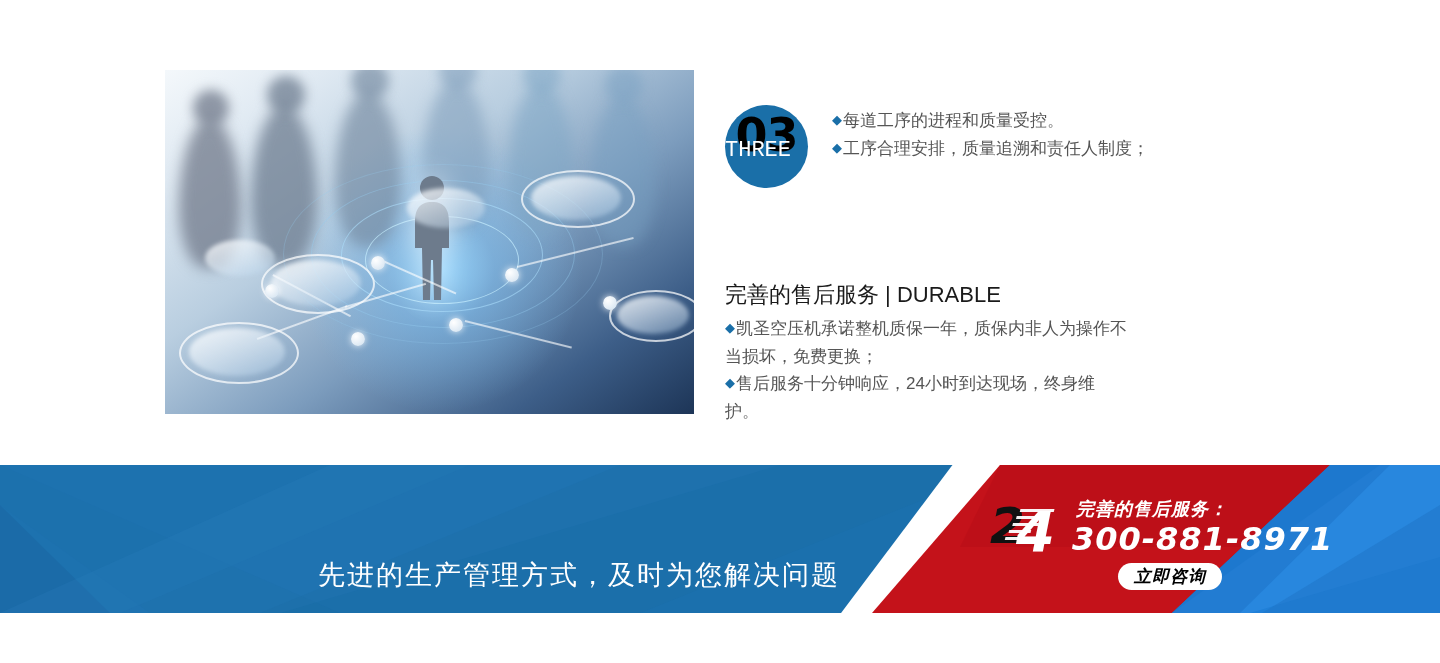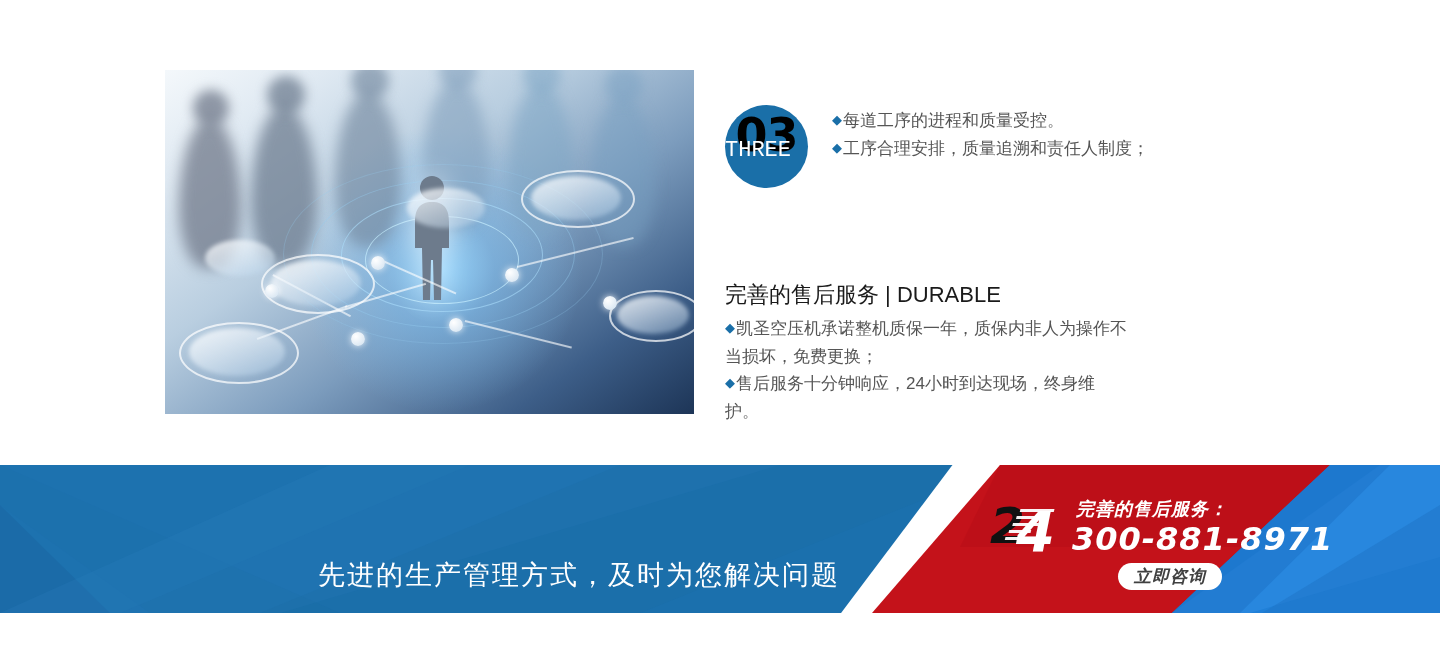--- a/index.html
+++ b/index.html
@@ -143,21 +143,21 @@
     font-family:"DejaVu Sans",sans-serif;
   }
   #consult-button{
     position:absolute;left:128px;top:68px;
     width:104px;height:27px;border-radius:14px;
     background:#ffffff;
     display:flex;align-items:center;justify-content:center;
     cursor:pointer;
   }
   #consult-button span{
-    color:#404040;font-size:17px;font-weight:bold;font-style:italic;
+    color:#000000;font-size:17px;font-weight:bold;font-style:italic;
     letter-spacing:1px;
   }
 </style>
 </head>
 <body>
 
 <div id="top-cutoff"></div>
 
 <section id="features">
 

